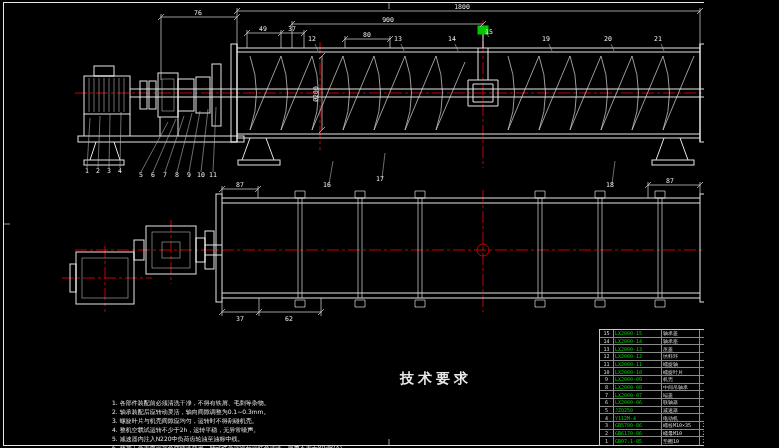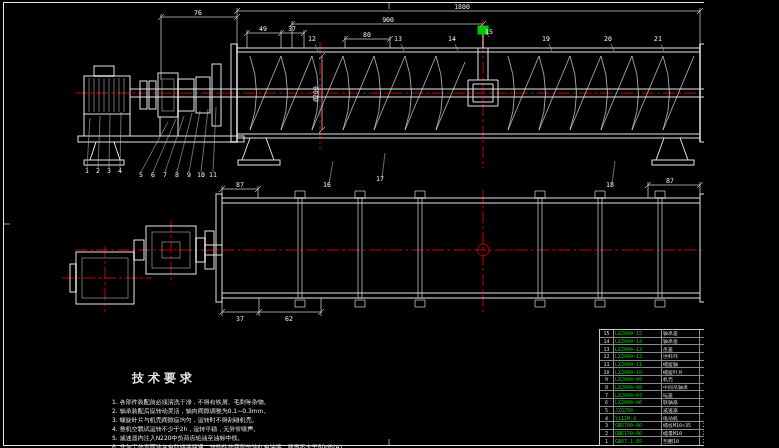--- a/index.html
+++ b/index.html
@@ -8,21 +8,21 @@
   svg{position:absolute;left:0;top:0;}
   .w1{stroke:#e6e6e6;stroke-width:1;fill:none;}
   .w075{stroke:#cfcfcf;stroke-width:.75;fill:none;}
   .w05{stroke:#b5b5b5;stroke-width:.6;fill:none;}
   .red{stroke:#e00000;stroke-width:.9;fill:none;stroke-dasharray:12 3 3 3;}
   .redsolid{stroke:#e00000;stroke-width:.9;fill:none;}
   .green-fill{fill:#00c800;stroke:#00c800;}
   .dim-text{fill:#e8e8e8;font:6.5px "DejaVu Sans Mono",monospace;text-anchor:middle;}
   .balloon-text{fill:#f0f0f0;font:6.5px "DejaVu Sans Mono",monospace;text-anchor:middle;}
   #tech{position:absolute;left:112px;top:370px;width:360px;color:#e8e8e8;}
-  #tech-title{font-size:12px;font-weight:bold;letter-spacing:4px;margin-left:20px;margin-bottom:10px;}
+  #tech-title{font-size:14px;font-weight:bold;letter-spacing:4px;margin-left:20px;margin-bottom:10px;text-align:right;}
   .tech-line{font-size:6px;line-height:9px;white-space:nowrap;overflow:hidden;}
   #parts-table{position:absolute;left:599px;top:329px;width:177px;height:117px;
                display:grid;grid-template-columns:14px 48px 38px 12px 26px 20px 19px;
                grid-auto-rows:1fr;border:1px solid #c8c8c8;box-sizing:border-box;background:#000;}
   .cell{border-right:1px solid #8a8a8a;border-bottom:1px solid #8a8a8a;
         font:5px "DejaVu Sans Mono",monospace;color:#ddd;overflow:hidden;white-space:nowrap;
         padding:0 1px;display:flex;align-items:center;}
   .c0,.c3{justify-content:center;}
   .c1{color:#00d200;}
   .c5{color:#00d200;justify-content:flex-end;}

